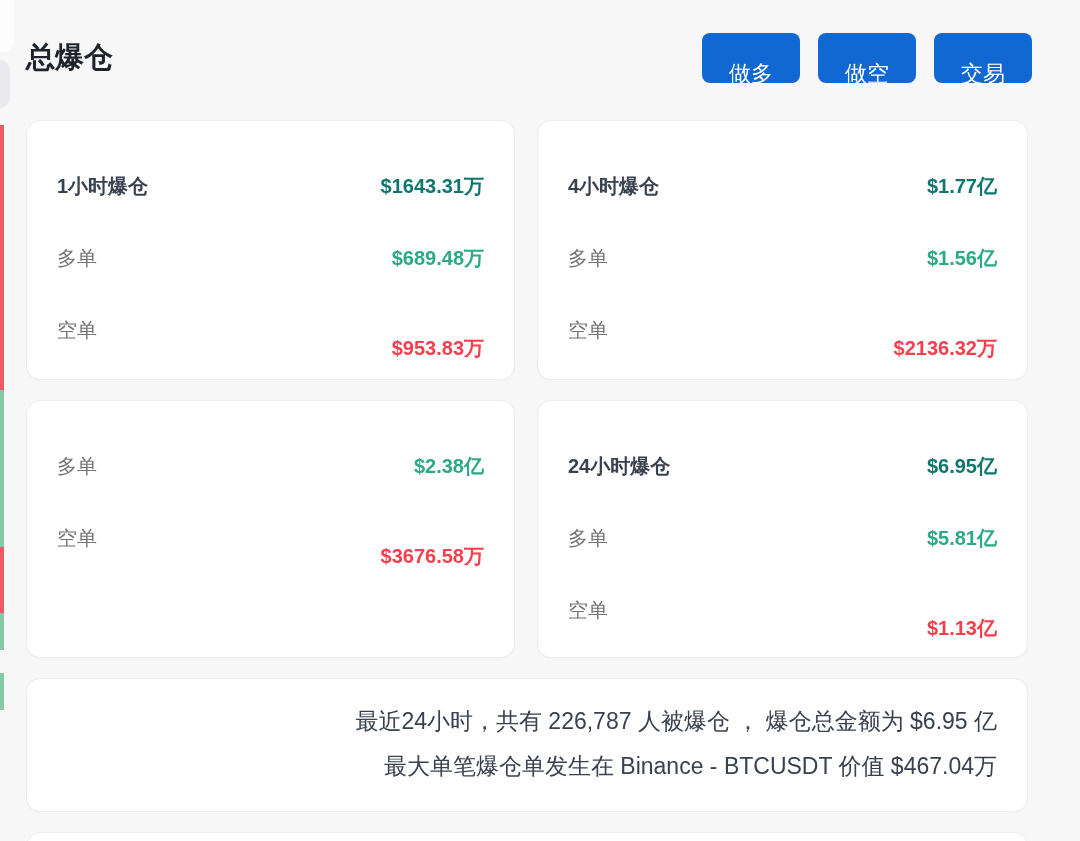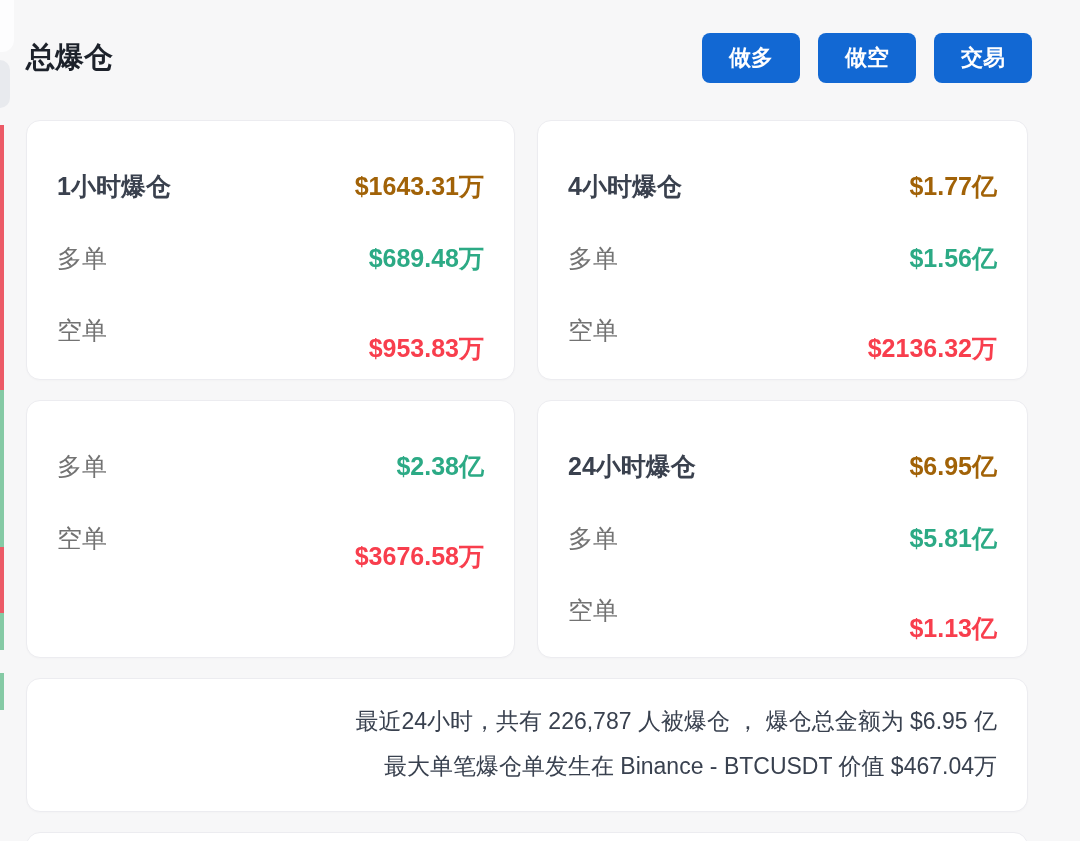--- a/index.html
+++ b/index.html
@@ -10,35 +10,35 @@
     background:#f7f7f8;
     font-family:"Liberation Sans", sans-serif;
     -webkit-font-smoothing:antialiased;
   }
 
   
   .header { position:absolute; left:26px; right:48px; top:33px; height:50px;
             display:flex; align-items:center; justify-content:space-between; }
   .title { font-size:29px; font-weight:700; color:#1d222b; margin:0; }
   .btn-row { display:flex; gap:18px; }
-  .btn { height:50px; padding:0 27px; border:none; border-radius:8px;
-         background:var(--blue); color:#fff; font-size:22px; font-weight:700;
+  .btn { height:50px; padding:16px 27px; border:none; border-radius:8px;
+         background:var(--blue); color:#fff; font-size:22px; font-weight:400;
          font-family:inherit; cursor:pointer; line-height:50px; }
 
   
   .cards { position:absolute; left:26px; top:120px; width:1002px;
            display:grid; grid-template-columns:489px 491px;
            grid-template-rows:260px 258px; column-gap:22px; row-gap:20px; }
   .card { background:#fff; border:1px solid #ececf0; border-radius:14px;
           padding:50px 30px 0; box-shadow:0 1px 2px rgba(20,24,34,0.02); }
   .row { display:flex; justify-content:space-between; align-items:center;
-         height:30px; margin-bottom:42px; font-size:25px; }
+         height:30px; margin-bottom:42px; font-size:20px; }
   .row .label { color:#737373; }
   .row.head .label { color:#3a414e; font-weight:700; }
-  .row.head .value { color:#a16207; font-weight:700; }
+  .row.head .value { color:#0f766e; font-weight:700; }
   .value.green { color:var(--green); font-weight:700; }
   .value.red { color:var(--red); font-weight:700;margin-top:36px; }
 
   
   .summary { position:absolute; left:26px; top:678px; width:1002px; height:134px;
              background:#fff; border:1px solid #ececf0; border-radius:14px;
              padding:20px 30px 0; font-size:23px; color:#39414f;
              box-shadow:0 1px 2px rgba(20,24,34,0.02); }
   .summary .line { line-height:45px; white-space:nowrap;text-align:right; }
 

